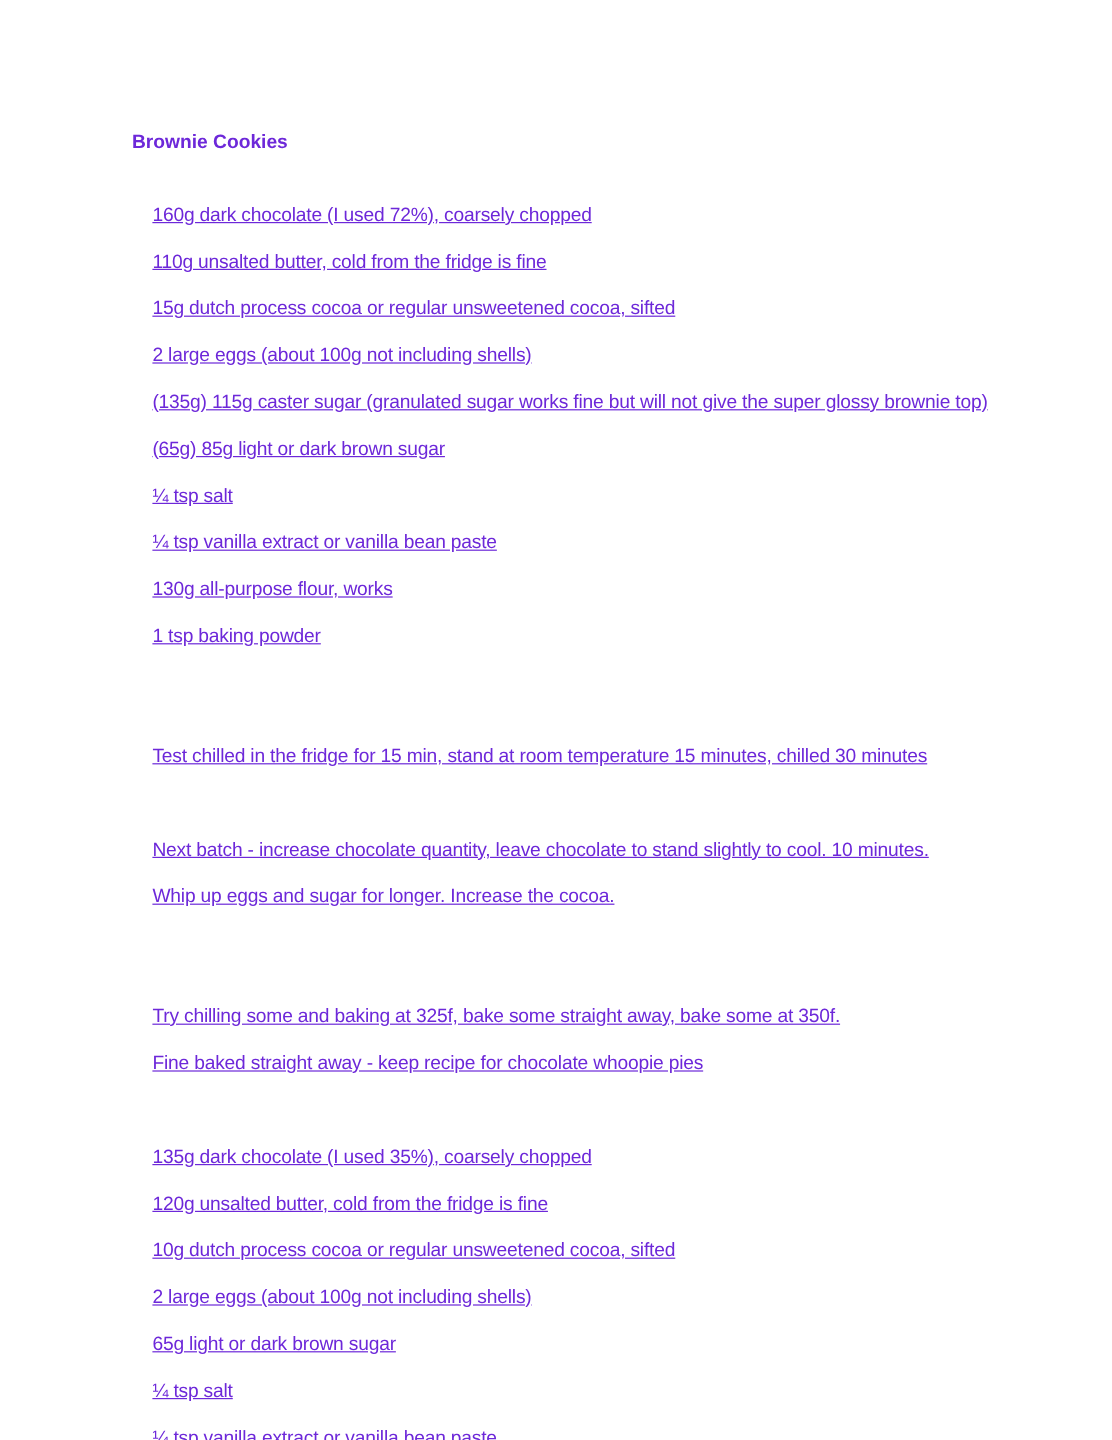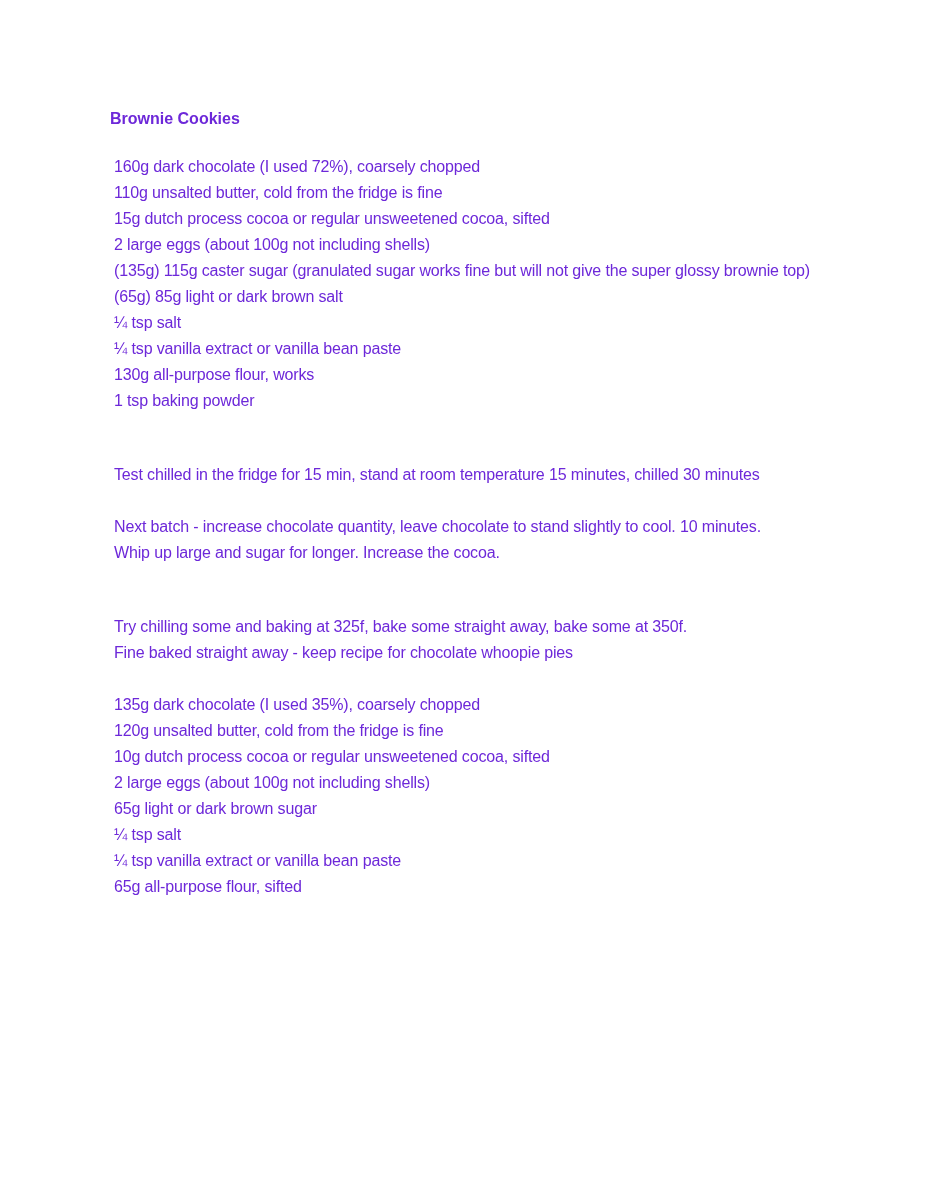--- a/index.html
+++ b/index.html
@@ -5,52 +5,52 @@
   html, body { margin: 0; padding: 0; background: #ffffff; }
   body { width: 927px; height: 1200px; position: relative; overflow: hidden; }
   .page {
     position: absolute; left: 110px; top: 108px; width: 760px;
     font-family: "Liberation Sans", sans-serif;
     font-size: 16px; line-height: 22px; color: #6d28d9;
     font-stretch: condensed;
   }
   .title { font-weight: bold; margin: 0; height: 22px; }
   .gap { height: 22px; }
-  .line { margin: 4px; white-space: nowrap; letter-spacing: -0.15px; }
+  .line { margin: 17px; white-space: nowrap; letter-spacing: -0.15px; text-decoration: underline; }
   .line.wrap { white-space: normal; width: 715px; }
 </style>
 </head>
 <body>
 
 <div class="page">
   <p class="title">Brownie Cookies</p>
   <div class="gap"></div>
 
   <div>
     <p class="line">160g dark chocolate (I used 72%), coarsely chopped</p>
     <p class="line">110g unsalted butter, cold from the fridge is fine</p>
     <p class="line">15g dutch process cocoa or regular unsweetened cocoa, sifted</p>
     <p class="line">2 large eggs (about 100g not including shells)</p>
     <p class="line wrap">(135g) 115g caster sugar (granulated sugar works fine but will not give the super glossy brownie top)</p>
-    <p class="line">(65g) 85g light or dark brown salt</p>
+    <p class="line">(65g) 85g light or dark brown sugar</p>
     <p class="line">¼ tsp salt</p>
     <p class="line">¼ tsp vanilla extract or vanilla bean paste</p>
     <p class="line">130g all-purpose flour, works</p>
     <p class="line">1 tsp baking powder</p>
   </div>
   <div class="gap"></div>
 
   <div class="gap"></div>
 
   <p class="line">Test chilled in the fridge for 15 min, stand at room temperature 15 minutes, chilled 30 minutes</p>
   <div class="gap"></div>
 
   <div>
     <p class="line">Next batch - increase chocolate quantity, leave chocolate to stand slightly to cool. 10 minutes.</p>
-    <p class="line">Whip up large and sugar for longer. Increase the cocoa.</p>
+    <p class="line">Whip up eggs and sugar for longer. Increase the cocoa.</p>
   </div>
   <div class="gap"></div>
 
   <div class="gap"></div>
 
   <div>
     <p class="line">Try chilling some and baking at 325f, bake some straight away, bake some at 350f.</p>
     <p class="line">Fine baked straight away - keep recipe for chocolate whoopie pies</p>
   </div>
   <div class="gap"></div>

